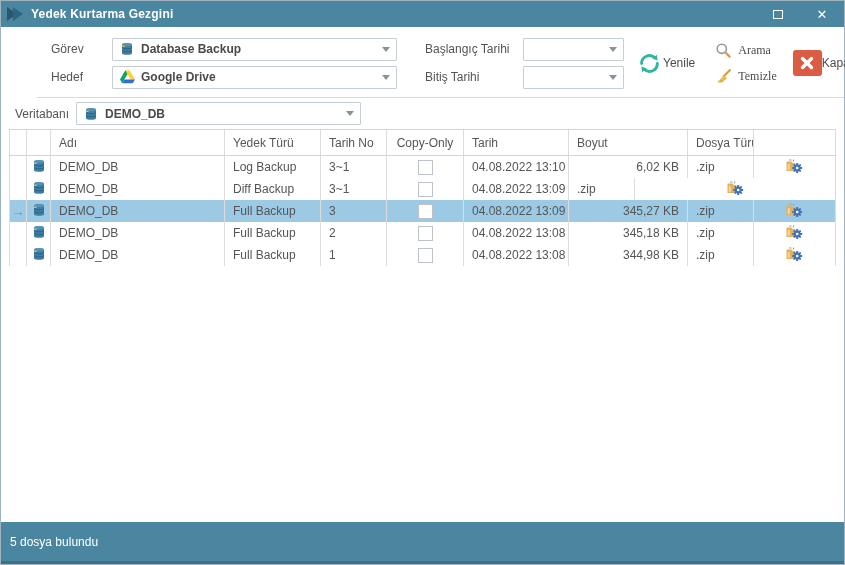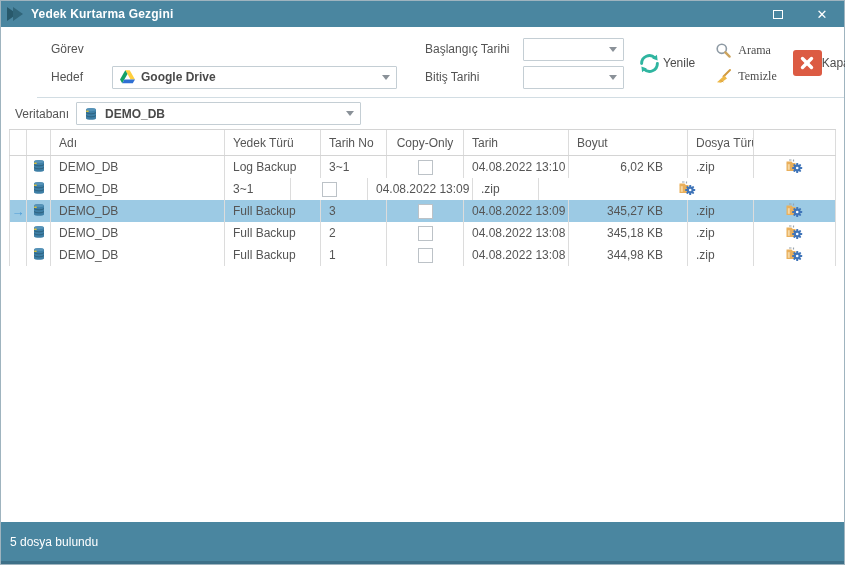--- a/index.html
+++ b/index.html
@@ -51,21 +51,21 @@
   .grid-row.selected { background:#9ccae4; }
   .cell { display:flex; align-items:center; font-size:12px; color:#555; padding-left:8px; border-right:1px solid #dcdcdc; overflow:hidden; white-space:nowrap; }
   .cell:first-child { border-left:1px solid #dcdcdc; }
   .c0 { width:18px; padding:0; justify-content:center; }
   .c1 { width:24px; padding:0; justify-content:center; }
   .c2 { width:174px; }
   .c3 { width:96px; }
   .c4 { width:66px; }
   .c5 { width:77px; padding:0; justify-content:center; }
   .c6 { width:105px; }
-  .c7 { width:119px; justify-content:flex-end; padding-right:24px; }
+  .c7 { width:119px; justify-content:flex-end; padding-right:8px; }
   .c7h { justify-content:flex-start; padding-left:8px; }
   .c8 { width:66px; }
   .c9 { flex:1; padding:0; justify-content:center; }
   .rowarrow { color:#4d9bd5; font-size:13px; line-height:1; }
   .checkbox { width:15px; height:15px; background:#ffffff; border:1px solid #bcc2c7; }
   .filler { flex:1; background:#fff; }
 
   
   .statusbar { height:42px; background:#4a86a0; border-bottom:3px solid #3e7088; display:flex; align-items:center; padding-left:9px; flex:0 0 auto; }
   .statusbar span { color:#ffffff; font-size:12px; }
@@ -90,20 +90,33 @@
     <span class="win-btn closex">
         <span>✕</span>
       </span>
   </div>
 
   <div class="toolbar">
 
     <div class="fieldcol colA">
       <div class="fieldrow">
         <span class="lbl">Görev</span>
+        <div class="combo">
+          <span class="cicon icon-db">
+  <svg width="16" height="16" viewBox="0 0 16 16">
+    <path d="M3 3.6 C3 1.9 13 1.9 13 3.6 V12.4 C13 14.1 3 14.1 3 12.4 Z" fill="#3e7fa6"></path>
+    <ellipse cx="8" cy="3.6" rx="5" ry="1.7" fill="#5693b8"></ellipse>
+    <path d="M3 6.6 C5 8.3 11 8.3 13 6.6" stroke="#2e627f" stroke-width="1" fill="none"></path>
+    <path d="M3 9.6 C5 11.3 11 11.3 13 9.6" stroke="#2e627f" stroke-width="1" fill="none"></path>
+    <rect x="3.1" y="4.6" width="2.6" height="1.5" rx="0.4" fill="#d9c23f"></rect>
+  </svg>
+</span>
+          <span class="cval">Database Backup</span>
+          <span class="arrow"></span>
+        </div>
       </div>
       <div class="fieldrow">
         <span class="lbl">Hedef</span>
         <div class="combo">
           <span class="cicon">
             <svg width="15" height="14" viewBox="0 0 88 78">
               <polygon points="31,0 57,0 88,53 62,53" fill="#ffcf3e"></polygon>
               <polygon points="31,0 0,53 13,75 44,22" fill="#13a065"></polygon>
               <polygon points="13,75 75,75 88,53 26,53" fill="#2f6fd3"></polygon>
             </svg>
@@ -260,20 +273,21 @@
   <svg width="16" height="16" viewBox="0 0 16 16">
     <path d="M3 3.6 C3 1.9 13 1.9 13 3.6 V12.4 C13 14.1 3 14.1 3 12.4 Z" fill="#3e7fa6"></path>
     <ellipse cx="8" cy="3.6" rx="5" ry="1.7" fill="#5693b8"></ellipse>
     <path d="M3 6.6 C5 8.3 11 8.3 13 6.6" stroke="#2e627f" stroke-width="1" fill="none"></path>
     <path d="M3 9.6 C5 11.3 11 11.3 13 9.6" stroke="#2e627f" stroke-width="1" fill="none"></path>
     <rect x="3.1" y="4.6" width="2.6" height="1.5" rx="0.4" fill="#d9c23f"></rect>
   </svg>
 </span>
           </div>
       <div class="cell c2">DEMO_DB</div>
+      <div class="cell c3">Diff Backup</div>
       <div class="cell c4">3~1</div>
       <div class="cell c5">
             <span class="checkbox"></span>
           </div>
       <div class="cell c6">04.08.2022 13:09</div>
       <div class="cell c8">.zip</div>
       <div class="cell c9">
             <span>
   <svg width="19" height="17" viewBox="0 0 19 17">
     <path d="M4 3 h4.5 v1.5" fill="none" stroke="#9aa3ab" stroke-width="1.2" stroke-dasharray="2.5 1.5"></path>

